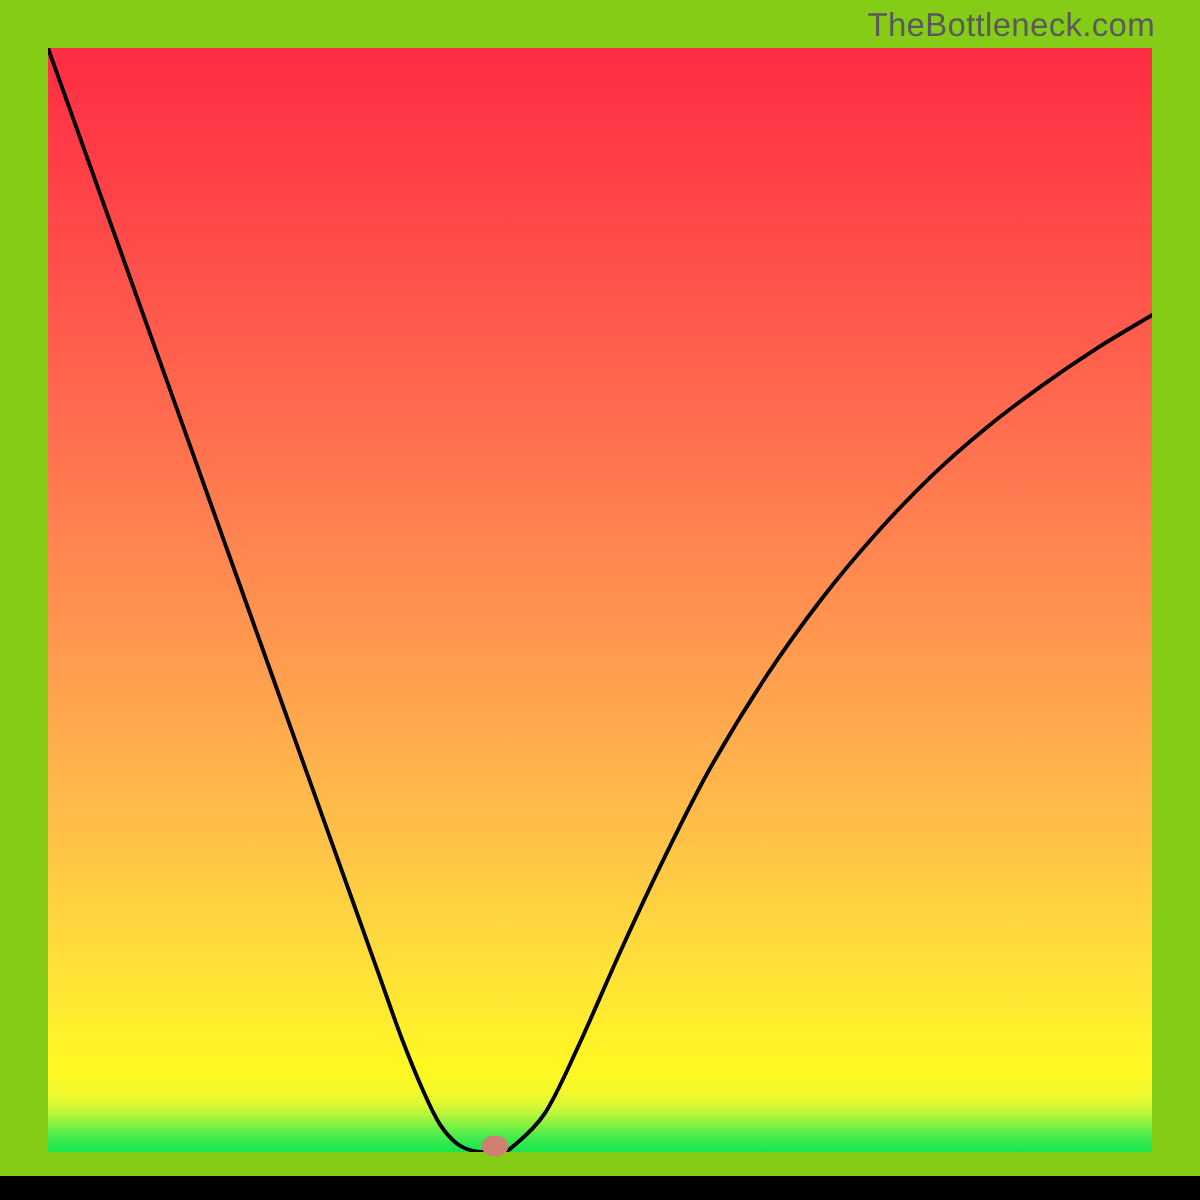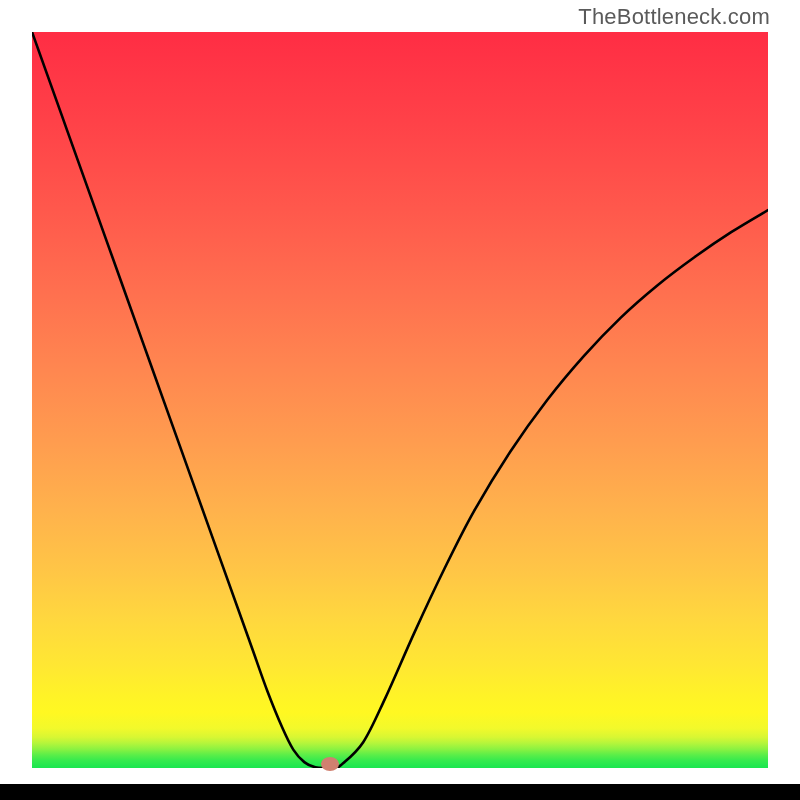--- a/index.html
+++ b/index.html
@@ -1,20 +1,20 @@
 <!DOCTYPE html>
 <html><head>
 <meta charset="utf-8">
 <style>
   * { margin: 0; padding: 0; box-sizing: border-box; }
   html, body { width: 800px; height: 800px; overflow: hidden; background: #000; }
   .outer {
     width: 800px;
     height: 784px;
-    background: #ffffff;
+    background: #84cc16;
     position: relative;
   }
   .watermark {
     position: absolute;
     top: 4px;
     right: 30px;
     color: #5a5a5a;
     font-family: Arial, Helvetica, sans-serif;
     font-size: 22px;
     font-weight: 500;

